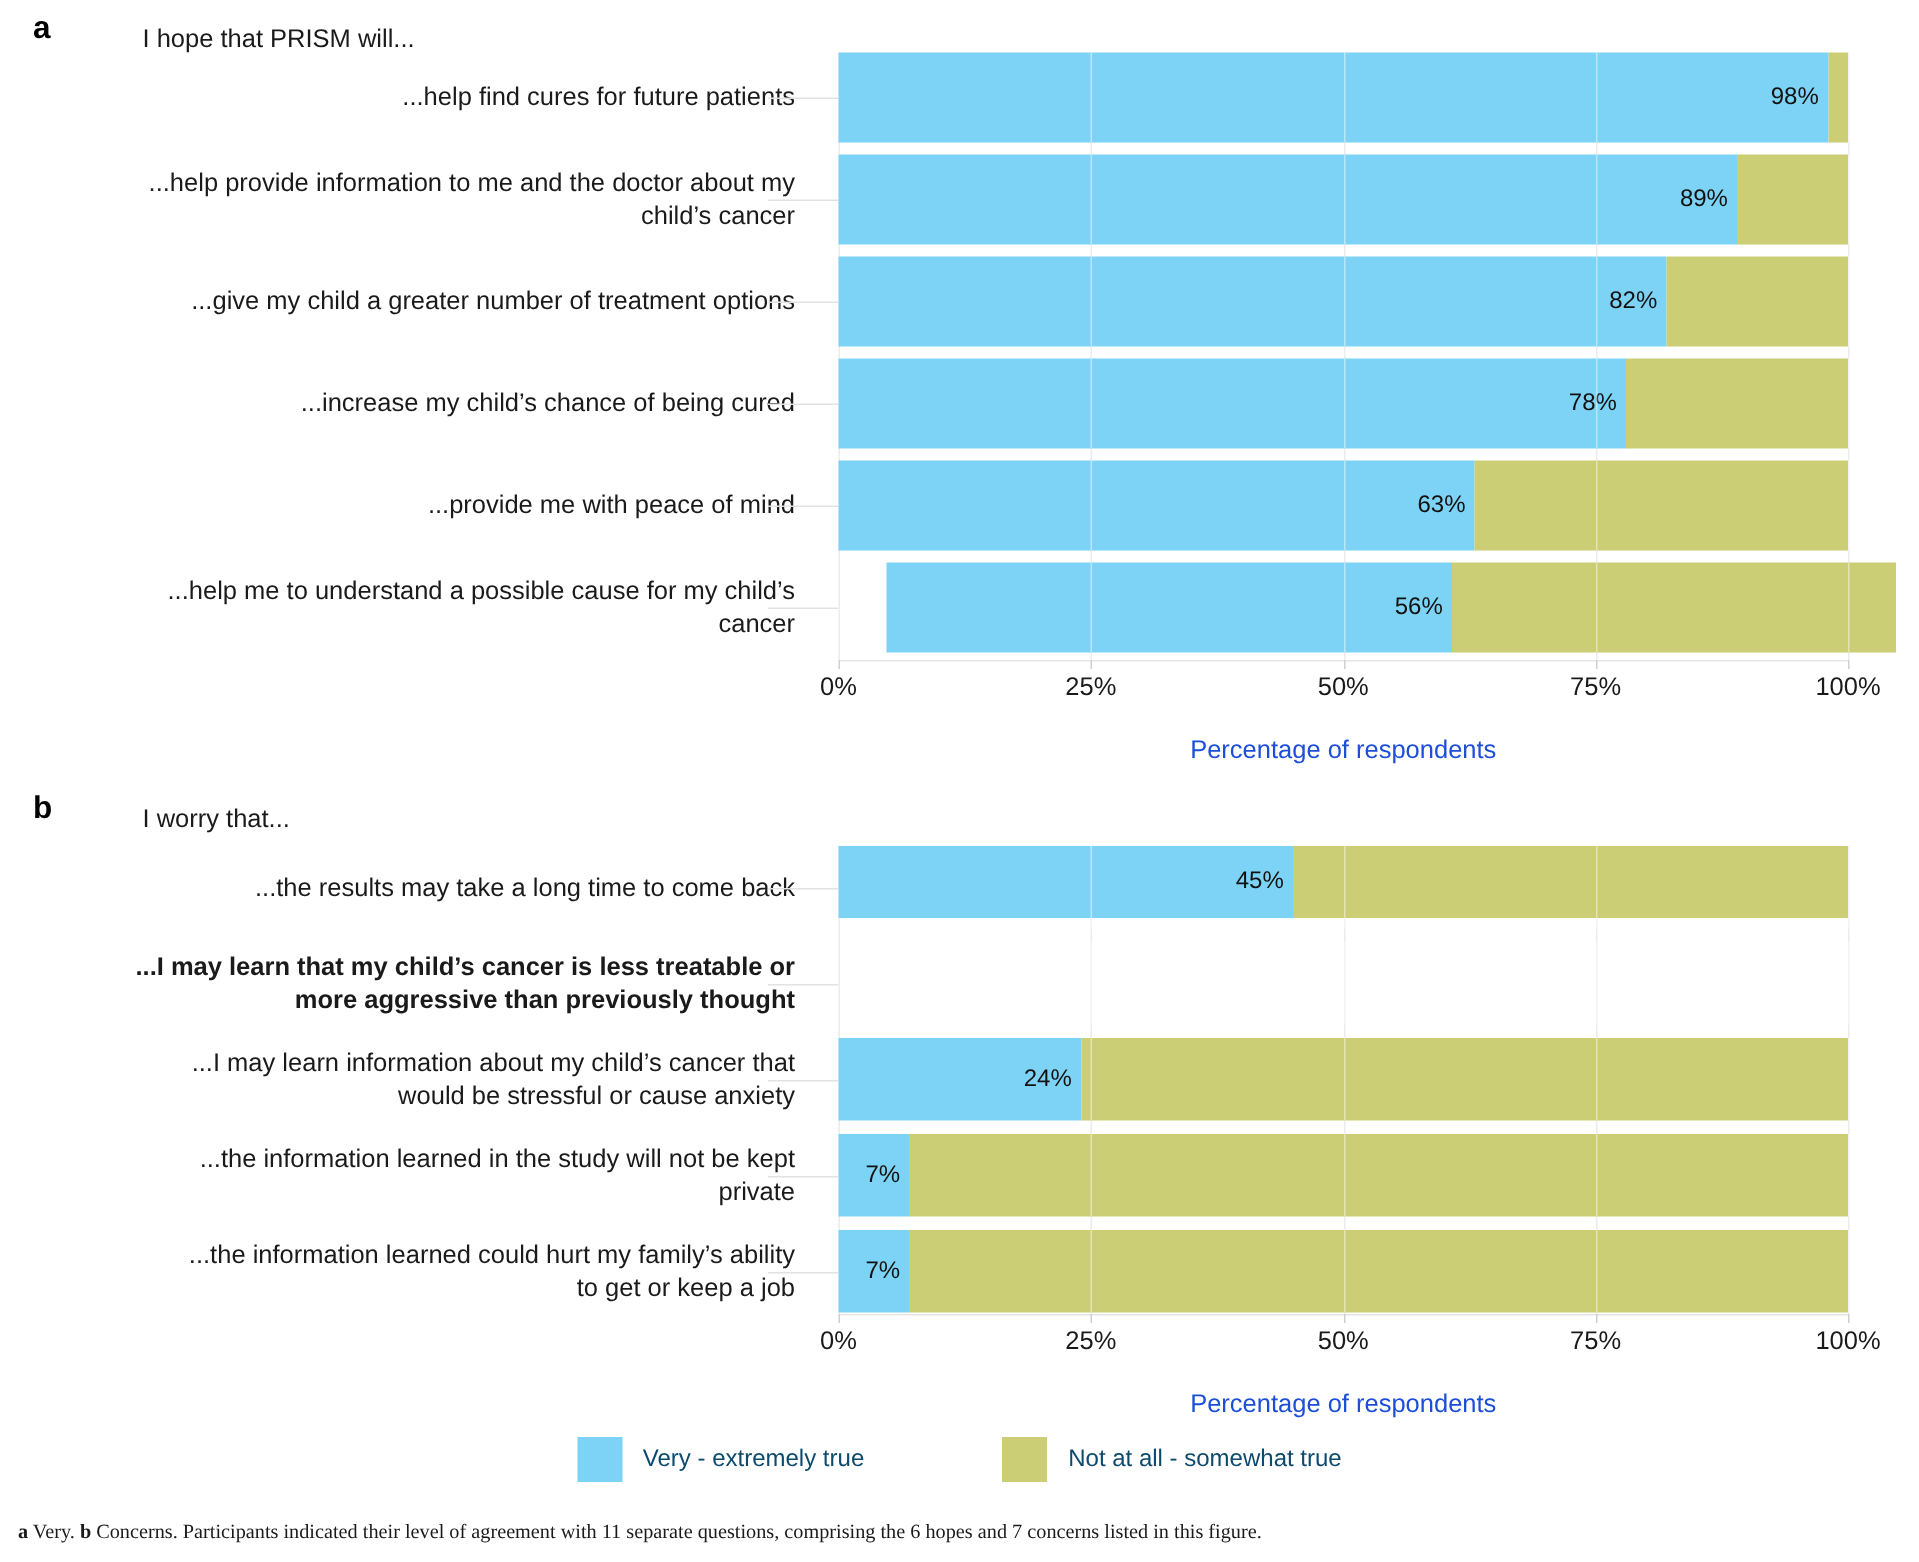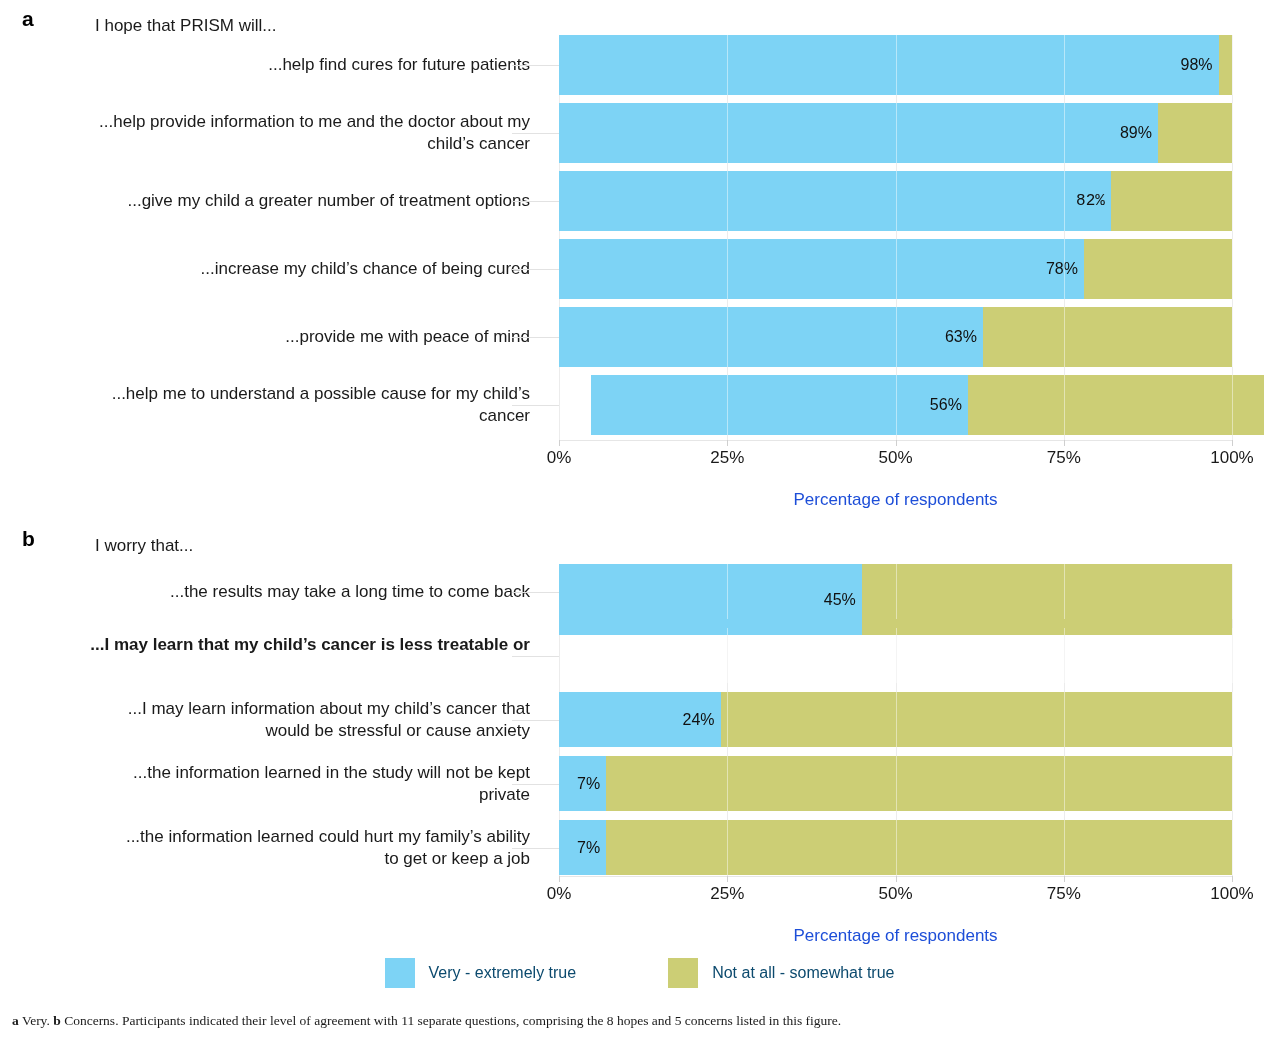--- a/index.html
+++ b/index.html
@@ -258,21 +258,21 @@
           <div class="seg primary" style="width: 598.97px; background: rgb(125, 211, 245);">
             <span class="bar-value">89%</span>
           </div>
           <div class="seg secondary" style="width: 74.03px; background: rgb(204, 206, 117);"></div>
         </div>
         <div class="bar-gridoverlay" style="left: 168.25px; top: 68px; height: 60px; bottom: auto;"></div>
         <div class="bar-gridoverlay" style="left: 336.5px; top: 68px; height: 60px; bottom: auto;"></div>
         <div class="bar-gridoverlay" style="left: 504.75px; top: 68px; height: 60px; bottom: auto;"></div>
         <div class="bar-gridoverlay" style="left: 673px; top: 68px; height: 60px; bottom: auto;"></div>
         <div class="bar-row" style="top: 136px; height: 60px;">
-          <div class="seg primary" style="width: 551.86px; background: rgb(125, 211, 245); font-family: Liberation Mono, monospace;">
+          <div class="seg primary" style="width: 551.86px; background: rgb(125, 211, 245);">
             <span class="bar-value">82%</span>
           </div>
           <div class="seg secondary" style="width: 121.14px; background: rgb(204, 206, 117);"></div>
         </div>
         <div class="bar-gridoverlay" style="left: 168.25px; top: 136px; height: 60px; bottom: auto;"></div>
         <div class="bar-gridoverlay" style="left: 336.5px; top: 136px; height: 60px; bottom: auto;"></div>
         <div class="bar-gridoverlay" style="left: 504.75px; top: 136px; height: 60px; bottom: auto;"></div>
         <div class="bar-gridoverlay" style="left: 673px; top: 136px; height: 60px; bottom: auto;"></div>
         <div class="bar-row" style="top: 204px; height: 60px;">
           <div class="seg primary" style="width: 524.94px; background: rgb(125, 211, 245);">
@@ -325,20 +325,21 @@
   <div class="panel-prompt" id="prompt-b">I worry that...</div>
 
   <div class="panel" id="panel-b">
     <div class="labels-col" id="labels-b">
         <div class="row-label" style="top: 22.5px;">
           <div>...the results may take a long time to come back</div>
         </div>
         <div class="tick-dash" style="left: 512px; width: 47px; top: 33.5px;"></div>
         <div class="row-label" style="top: 75.5px; font-weight: bold;">
           <div>...I may learn that my child’s cancer is less treatable or</div>
+          <div>more aggressive than previously thought</div>
         </div>
         <div class="tick-dash" style="left: 512px; width: 47px; top: 97.5px;"></div>
         <div class="row-label" style="top: 139.5px;">
           <div>...I may learn information about my child’s cancer that</div>
           <div>would be stressful or cause anxiety</div>
         </div>
         <div class="tick-dash" style="left: 512px; width: 47px; top: 161.5px;"></div>
         <div class="row-label" style="top: 203.5px;">
           <div>...the information learned in the study will not be kept</div>
           <div>private</div>
@@ -349,21 +350,21 @@
           <div>to get or keep a job</div>
         </div>
         <div class="tick-dash" style="left: 512px; width: 47px; top: 289.5px;"></div>
       </div>
     <div class="plot" id="plot-b" style="top: 6px; height: 312px;">
         <div class="gridline major" style="left: 0px;"></div>
         <div class="gridline major" style="left: 168.25px;"></div>
         <div class="gridline major" style="left: 336.5px;"></div>
         <div class="gridline major" style="left: 504.75px;"></div>
         <div class="gridline major" style="left: 673px;"></div>
-        <div class="bar-row" style="top: 0px; height: 71px;">
+        <div class="bar-row" style="top: 0px; height: 48px;">
           <div class="seg primary" style="width: 302.85px; background: rgb(125, 211, 245);">
             <span class="bar-value">45%</span>
           </div>
           <div class="seg secondary" style="width: 370.15px; background: rgb(204, 206, 117);"></div>
         </div>
         <div class="bar-gridoverlay" style="left: 168.25px; top: 0px; height: 55px; bottom: auto;"></div>
         <div class="bar-gridoverlay" style="left: 336.5px; top: 0px; height: 55px; bottom: auto;"></div>
         <div class="bar-gridoverlay" style="left: 504.75px; top: 0px; height: 55px; bottom: auto;"></div>
         <div class="bar-gridoverlay" style="left: 673px; top: 0px; height: 55px; bottom: auto;"></div>
         <div class="bar-gridoverlay" style="left: 168.25px; top: 64px; height: 55px; bottom: auto;"></div>
@@ -422,16 +423,16 @@
         <div class="legend-swatch" style="background: rgb(125, 211, 245);"></div>
         <div class="legend-label">Very - extremely true</div>
       </div>
       <div class="legend-item">
         <div class="legend-swatch" style="background: rgb(204, 206, 117);"></div>
         <div class="legend-label">Not at all - somewhat true</div>
       </div>
     </div>
 
   <div id="caption">
-    <b>a</b><span class="cap-seg"> Very. </span><b>b</b><span class="cap-seg"> Concerns. Participants indicated their level of agreement with 11 separate questions, comprising the 8 hopes and 5 concerns listed in this figure.</span>
+    <b>a</b><span class="cap-seg"> Very. </span><b>b</b><span class="cap-seg"> Concerns. Participants indicated their level of agreement with 11 separate questions, comprising the 6 hopes and 7 concerns listed in this figure.</span>
   </div>
 
 </div>
 
 </body></html>

